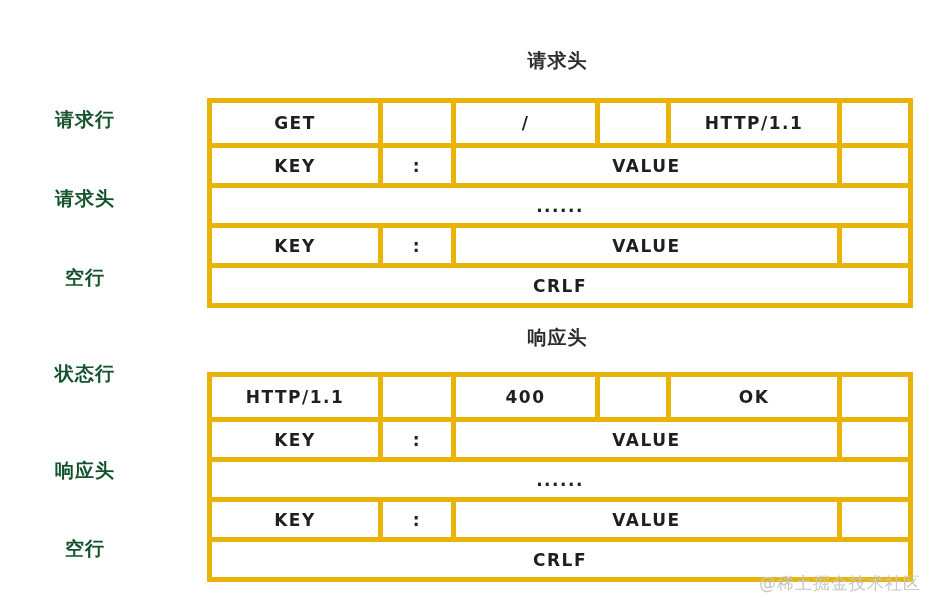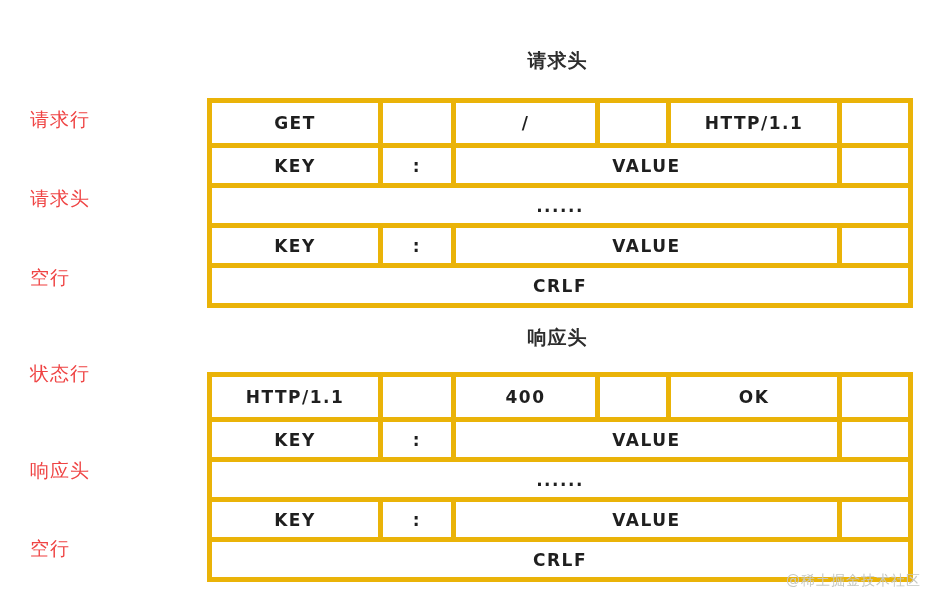--- a/index.html
+++ b/index.html
@@ -7,41 +7,41 @@
     width:935px; height:608px; position:relative; overflow:hidden;
     background:#ffffff;
     font-family:"DejaVu Sans","Liberation Sans",sans-serif;
   }
   .section-title {
     position:absolute; left:207px; width:701px; text-align:center;
     font-size:19px; font-weight:700; color:#2d2d2d; line-height:24px;
     letter-spacing:1px;
   }
   .row-label {
-    position:absolute; left:30px; width:110px; text-align:left;
-    font-size:19px; font-weight:400; color:#ef4444; line-height:26px;
+    position:absolute; left:30px; width:110px; text-align:center;
+    font-size:19px; font-weight:700; color:#14532d; line-height:26px;
     letter-spacing:1px;
   }
   table.msg {
     position:absolute; left:207px; width:701px;
     border-collapse:collapse; table-layout:fixed;
   }
   table.msg td {
     border:5px solid #eab308;
     text-align:center; vertical-align:middle;
     font-size:17px; font-weight:700; color:#1f1f1f;
     letter-spacing:1.5px; padding:0;
     font-family:"DejaVu Sans","Liberation Sans",sans-serif;
   }
   table.msg tr.line-row td { height:40px; }
   table.msg tr.mid-row td  { height:35px;margin-top:8px; }
   td.dots { font-size:13px; letter-spacing:2px; font-weight:700; }
   .watermark {
     position:absolute; right:14px; top:572px;
-    font-size:14px; color:#c5c8c2; letter-spacing:1px;
+    font-size:17px; color:#c5c8c2; letter-spacing:1px;
   }
 </style>
 </head>
 <body>
 
 <div class="section-title" style="top:48px">请求头</div>
 
 <div class="row-label" style="top:106px">请求行</div>
 <div class="row-label" style="top:185px">请求头</div>
 <div class="row-label" style="top:264px">空行</div>

